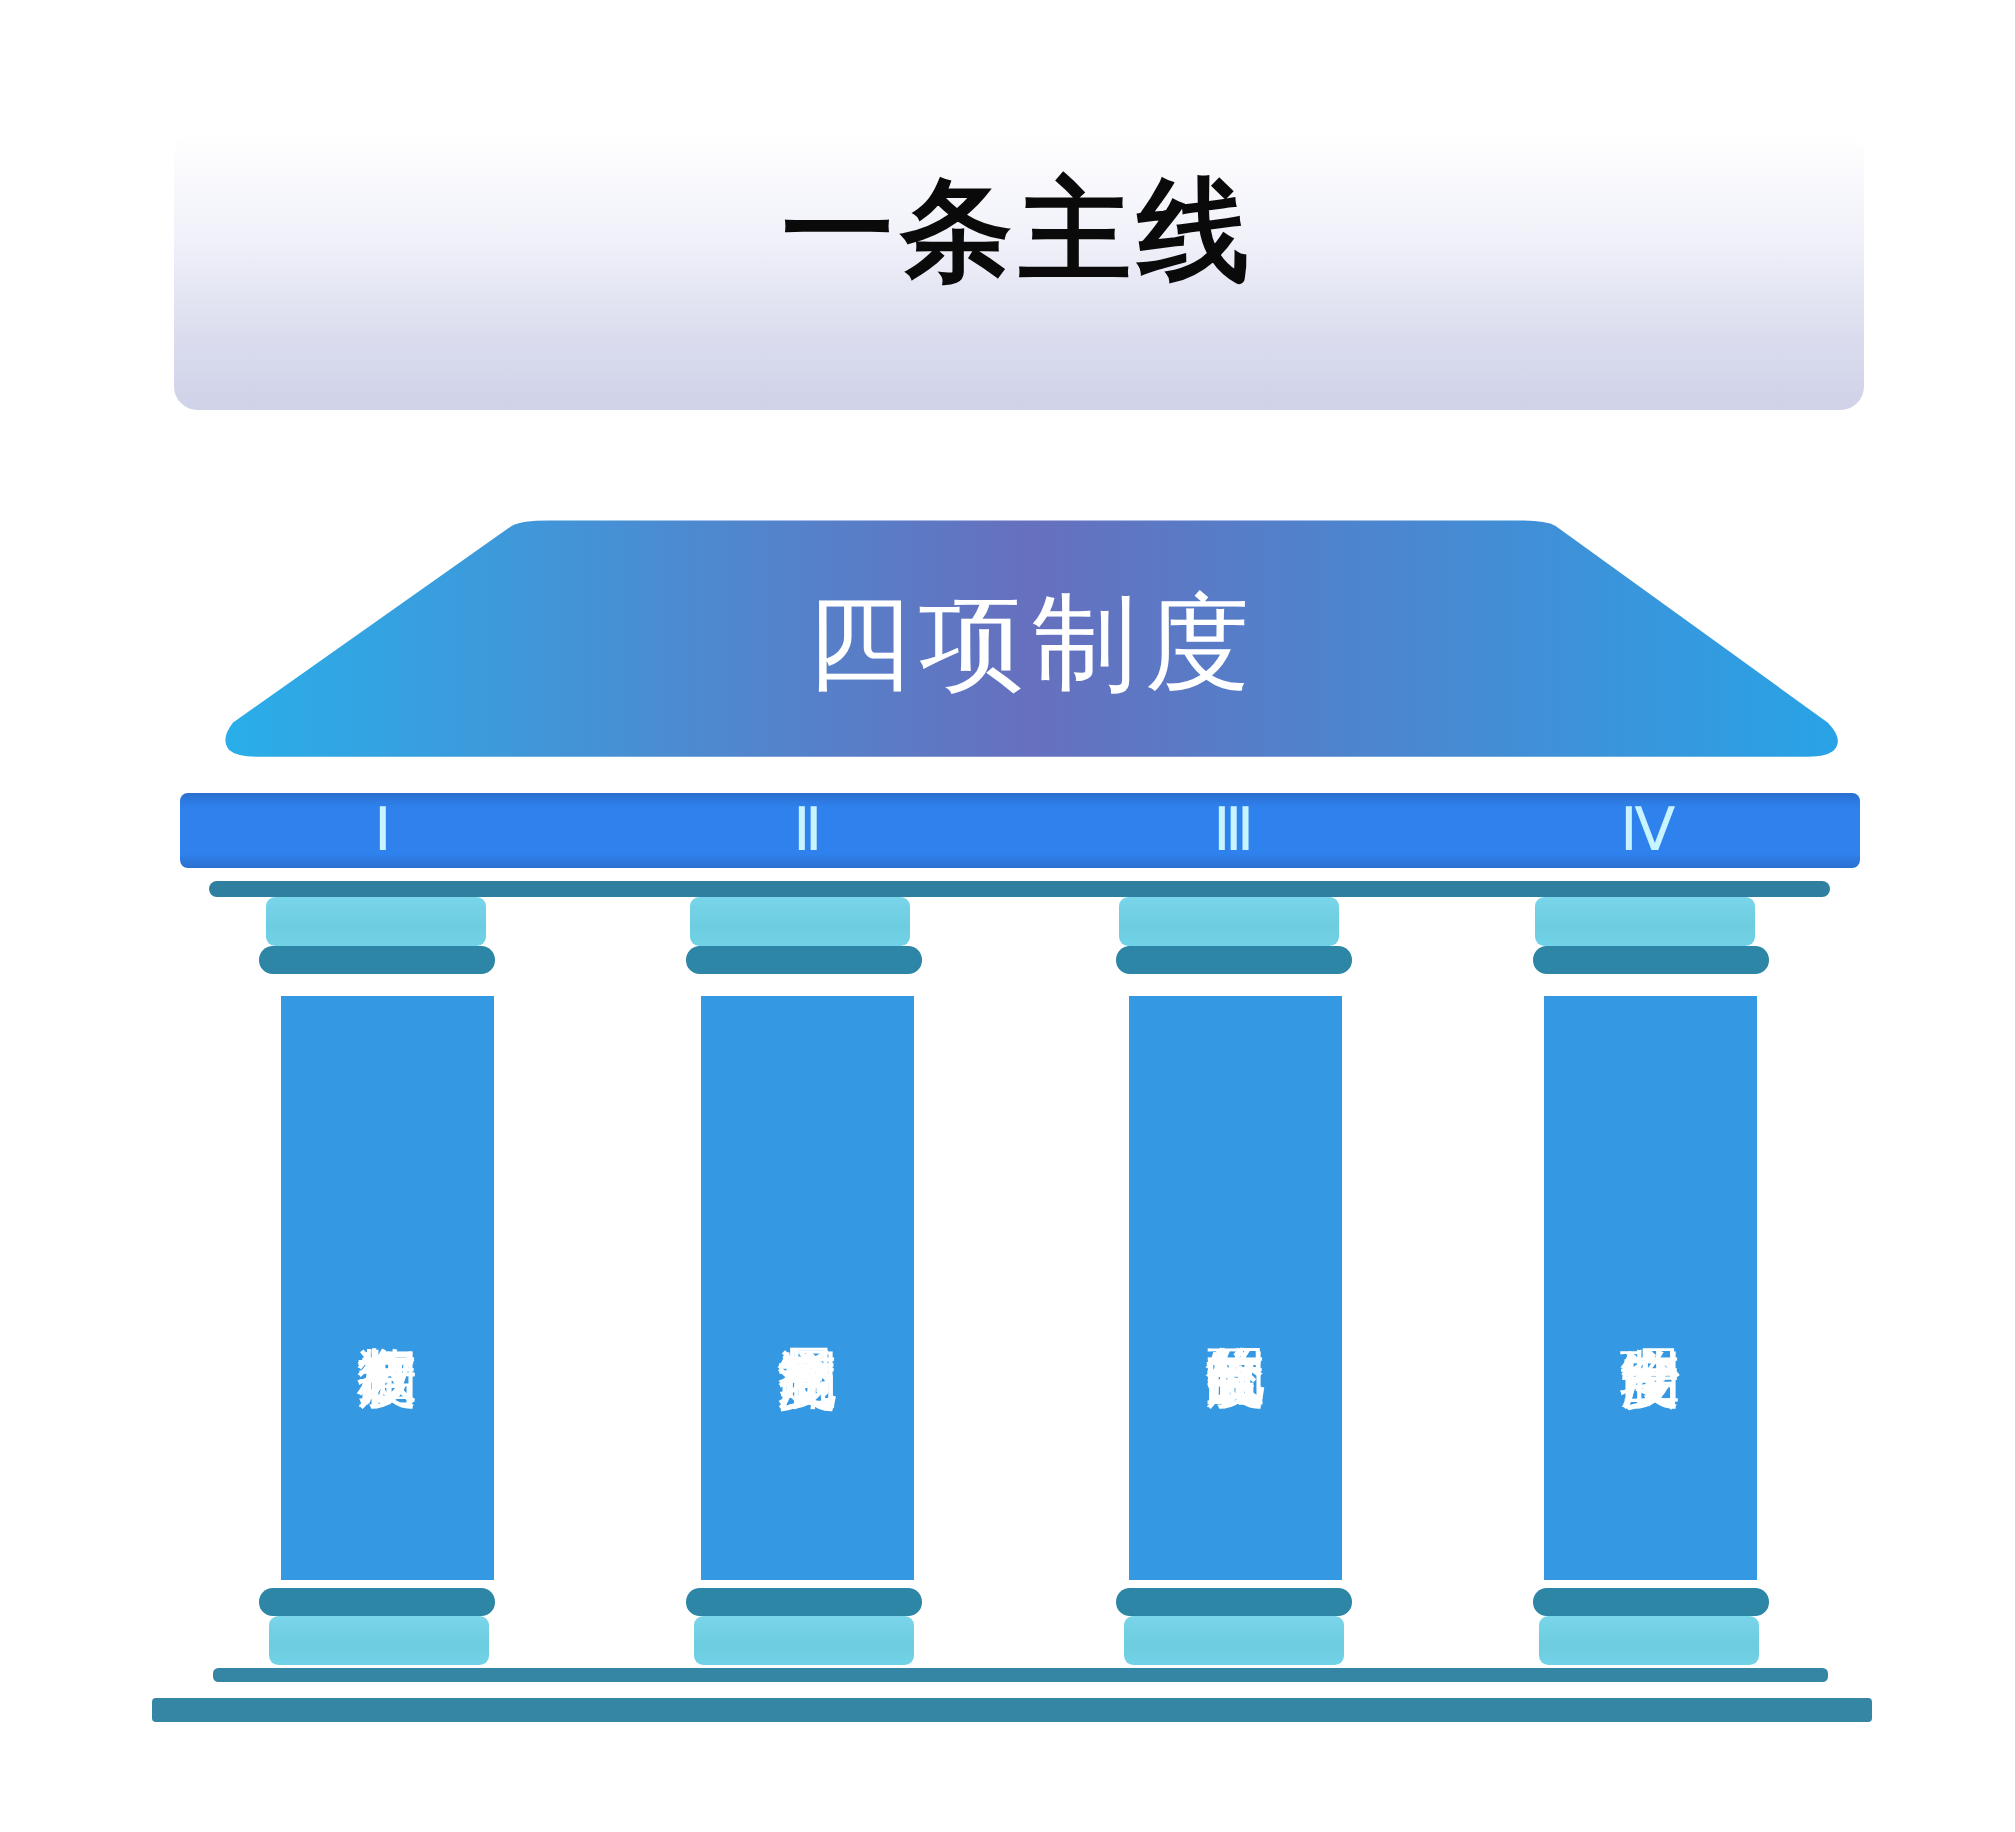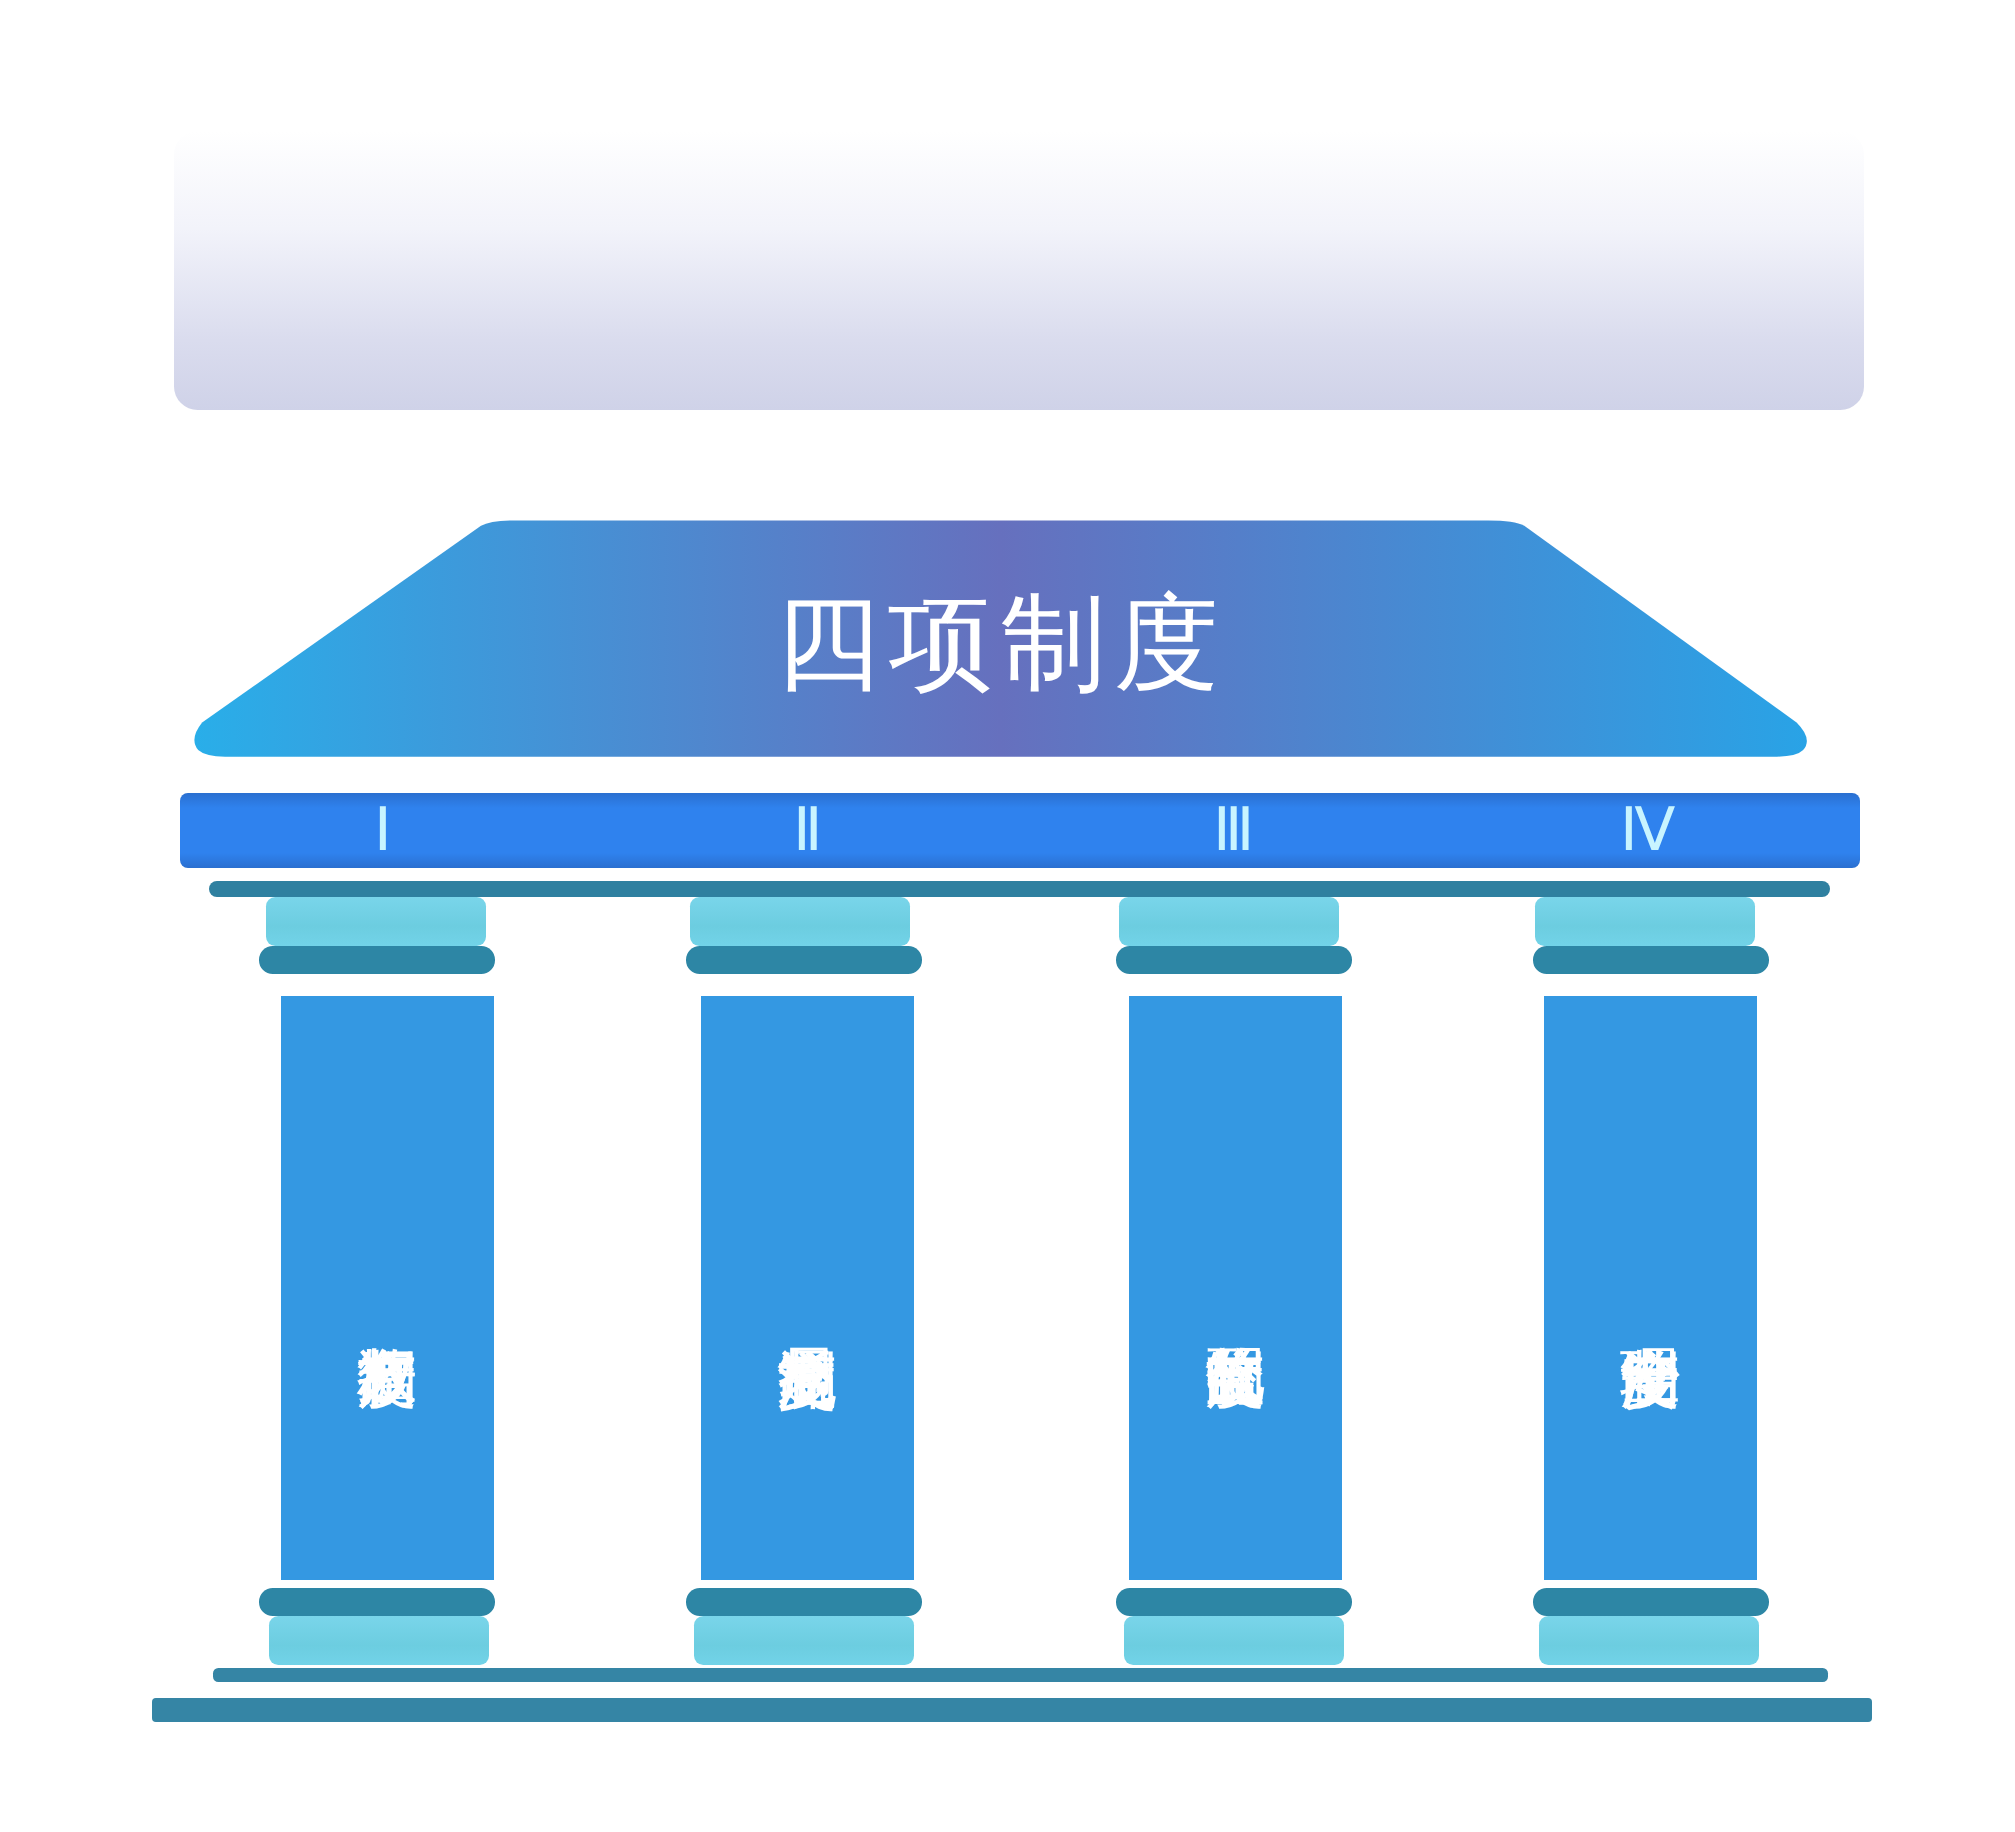--- a/index.html
+++ b/index.html
@@ -14,21 +14,21 @@
     .main-title {
       position: absolute; left: 0; right: 0; top: 43px; text-align: center;
       font-size: 112px; font-weight: bold; color: #0a0a0a; letter-spacing: 6.6px; line-height: 1;
     }
     .subtitle {
       position: absolute; left: 0; right: 0; top: 174px; text-align: center;
       font-size: 63px; color: #555555; letter-spacing: 2.6px; line-height: 1;
     }
 
     .roof {
-      position: absolute; left: 189px; top: 519px; width: 1624px; height: 243px;
+      position: absolute; left: 220px; top: 519px; width: 1624px; height: 243px;
     }
     .roof svg { position: absolute; left: 0; top: 0; }
     .roof-title {
       position: absolute; left: 0; right: 0; top: 72px; text-align: center;
       font-size: 105px; color: #ffffff; letter-spacing: 7.9px; line-height: 1;
     }
 
     .numeral-band {
       position: absolute; left: 180px; top: 793px; width: 1680px; height: 75px;
       border-radius: 7.9px;
@@ -70,20 +70,21 @@
     }
     .base-slab {
       position: absolute; left: 152px; top: 1698px; width: 1720px; height: 23.6px;
       border-radius: 3.9px; background: #3585a5;
     }
   </style>
 </head>
 <body>
 
 <div class="header-card">
+  <div class="main-title">一条主线</div>
 </div>
 
 <div class="roof">
   <svg width="1624" height="243" viewBox="0 0 2475 370">
     <defs>
       <linearGradient id="roofGrad" x1="0" y1="0" x2="1" y2="0">
         <stop offset="0" stop-color="#29aee9"></stop>
         <stop offset="0.5" stop-color="#6670be"></stop>
         <stop offset="1" stop-color="#29a3e6"></stop>
       </linearGradient>

